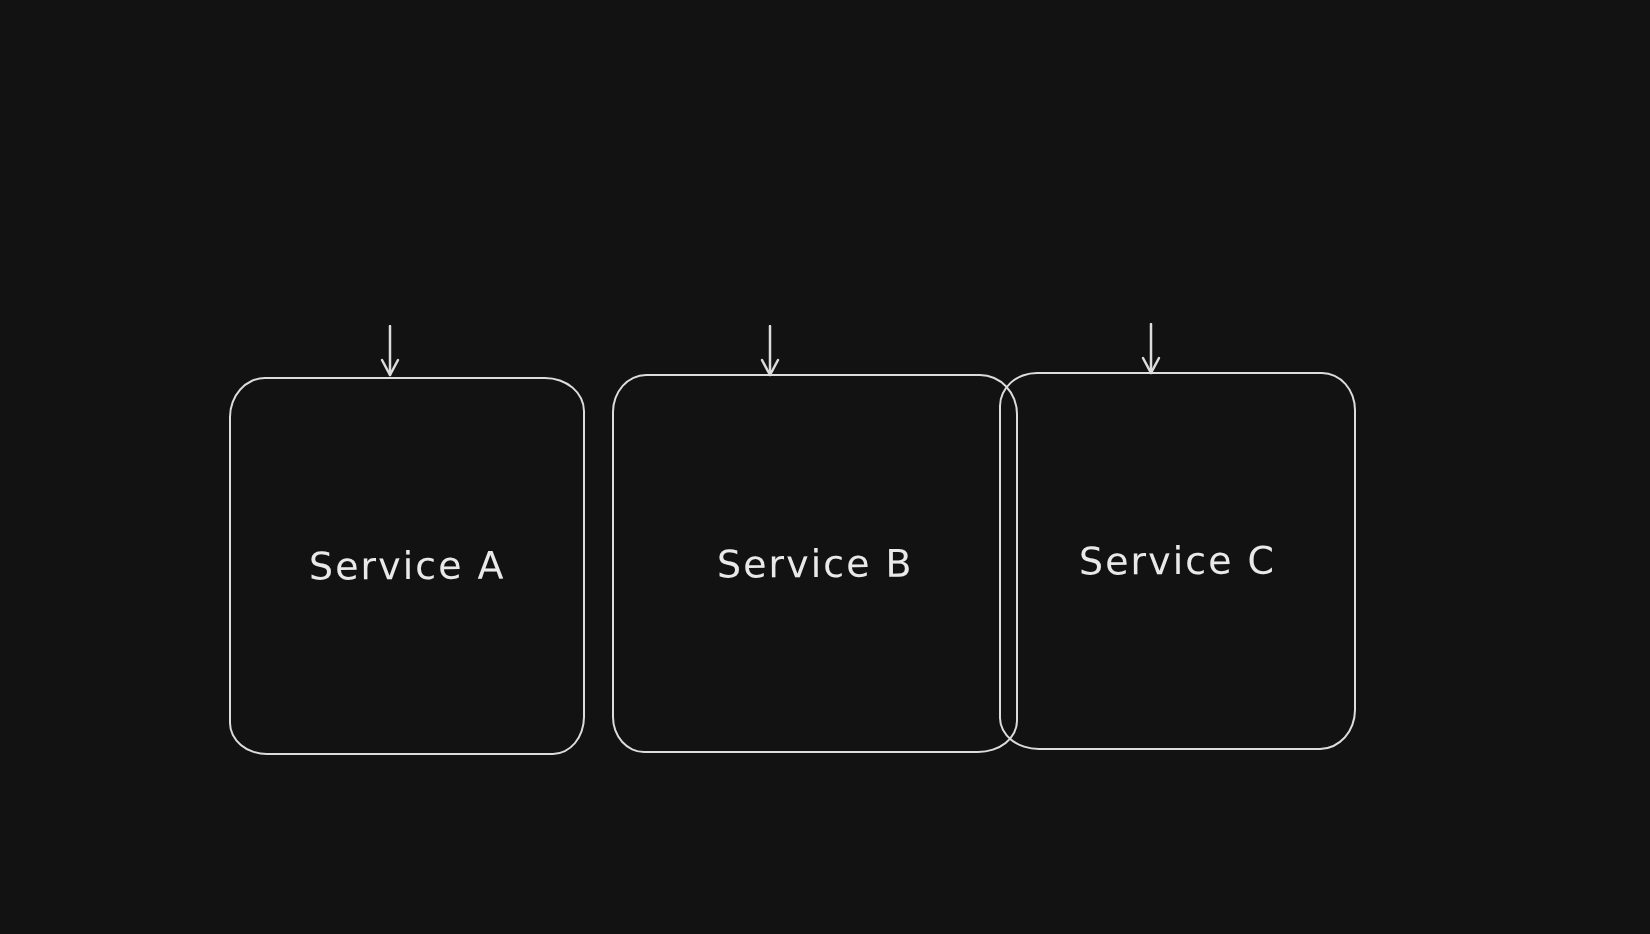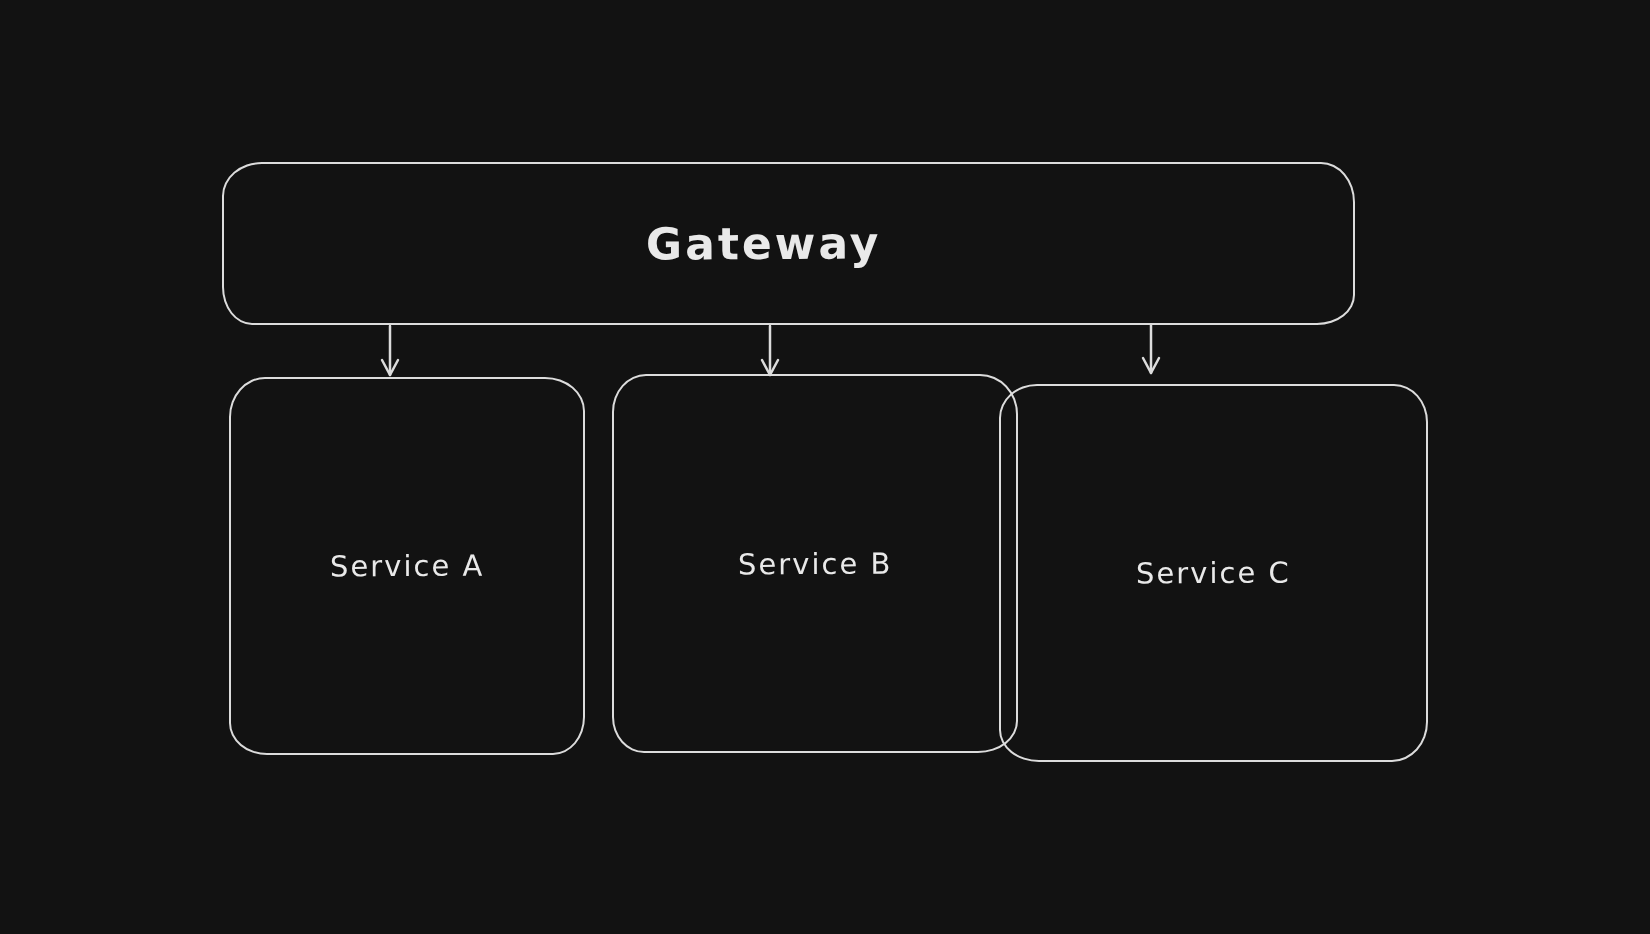--- a/index.html
+++ b/index.html
@@ -34,58 +34,55 @@
     left: 229px; top: 377px;
     width: 356px; height: 378px;
     border-radius: 36px 40px 32px 38px / 40px 34px 38px 32px;
   }
   .node.service-b {
     left: 612px; top: 374px;
     width: 406px; height: 379px;
     border-radius: 34px 38px 40px 32px / 38px 40px 32px 36px;
   }
   .node.service-c {
-    left: 999px; top: 384px;
-    width: 429px; height: 378px;
+    left: 999px; top: 372px;
+    width: 357px; height: 378px;
     border-radius: 38px 34px 36px 40px / 34px 38px 40px 32px;
   }
   .node-label {
     color: #e9e9e9;
     letter-spacing: 2px;
     transform: rotate(-0.3deg);
     white-space: nowrap;
   }
   .gateway .node-label {
     font-size: 44px;
     font-weight: bold;
     letter-spacing: 3px;
     margin-left: -50px; 
   }
   .service .node-label {
-    font-size: 29px;
+    font-size: 38px;
     font-weight: normal;
   }
   .arrow {
     position: absolute;
     width: 24px;
     height: 54px;
   }
   .arrow svg { display: block; }
   .arrow-1 { left: 378px; top: 325px; }
   .arrow-2 { left: 758px; top: 325px; }
   .arrow-3 { left: 1139px; top: 323px; }
 </style>
 </head>
 <body>
 
 <div class="canvas">
 
-  <div class="node gateway">
-    <span class="node-label">Gateway</span>
-  </div>
 
   <div class="arrow arrow-1">
     <svg width="24" height="54" viewBox="0 0 24 54">
       <g fill="none" stroke="#dcdcdc" stroke-width="2.5" stroke-linecap="round" stroke-linejoin="round">
         <line x1="12" y1="1" x2="12" y2="50"></line>
         <polyline points="4,35 12,50 20,35"></polyline>
       </g>
     </svg>
   </div>
   <div class="arrow arrow-2">

